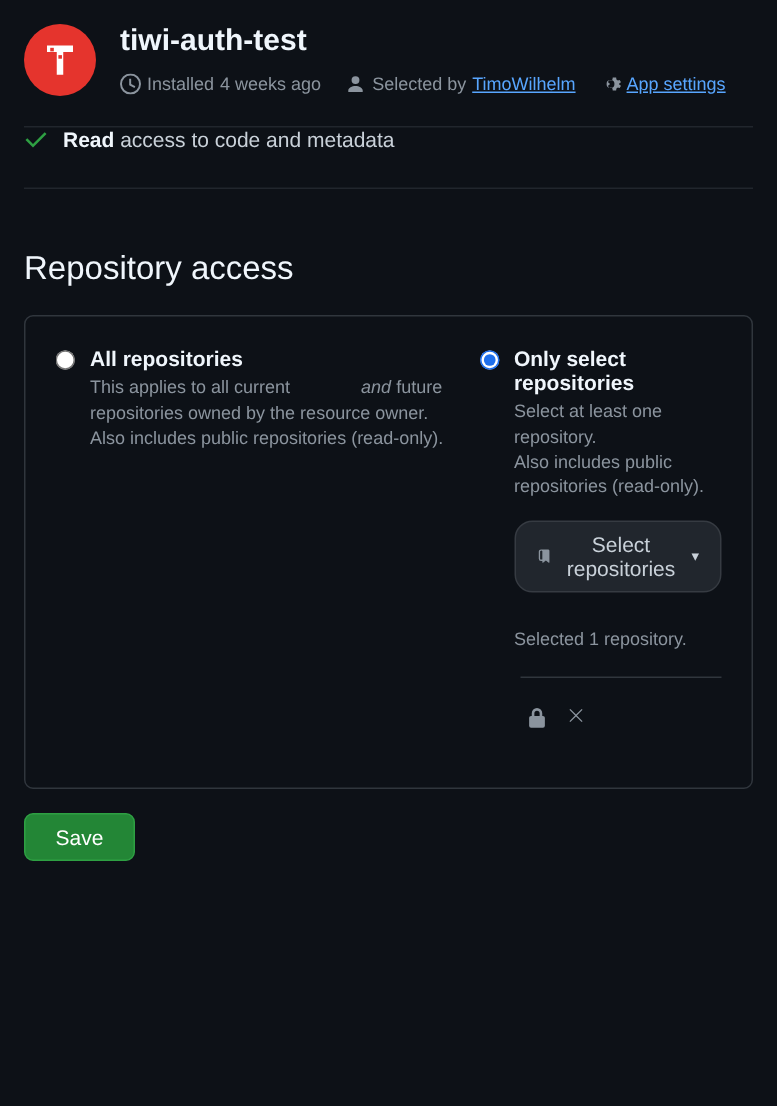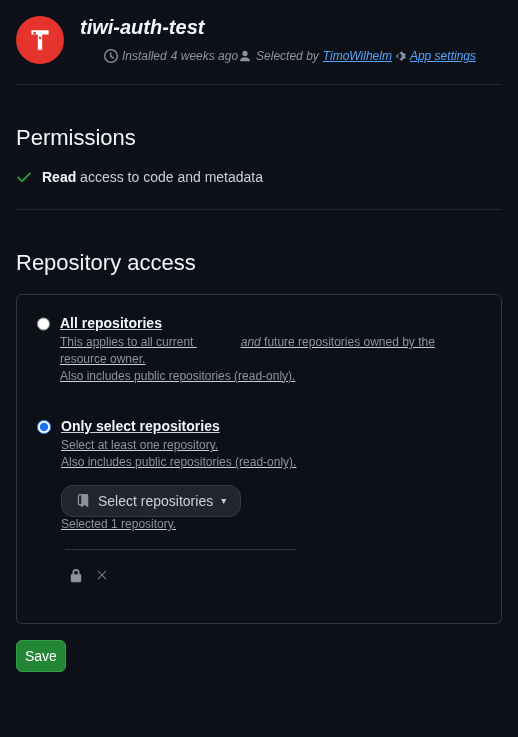--- a/index.html
+++ b/index.html
@@ -6,54 +6,54 @@
     body {
       background: #0d1117;
       color: #c9d1d9;
       font-family: -apple-system, BlinkMacSystemFont, "Segoe UI", Helvetica, Arial, sans-serif;
       width: 518px;
       height: 737px;
       padding: 16px;
       font-size: 14px;
       overflow: hidden;
     }
-    .header { display: flex; align-items: flex-start; gap: 16px; padding-bottom: 20px; border-bottom: 1px solid #21262d; font-style: italic; }
+    .header { display: flex; align-items: flex-start; gap: 16px; padding-bottom: 20px; border-bottom: 1px solid #21262d; }
     .app-avatar { width: 48px; height: 48px; border-radius: 50%; background: #e5342d; display: flex; align-items: center; justify-content: center; flex-shrink: 0; }
     .app-avatar svg { width: 26px; height: 26px; }
     .header-content { flex: 1; }
     .app-title { color: #f0f6fc; font-size: 20px; font-weight: 600; margin-bottom: 10px; }
-    .meta-row { display: flex; align-items: center; font-size: 12px; color: #8b949e; flex-wrap: wrap; margin-left: 24px; }
+    .meta-row { display: flex; align-items: center; gap: 16px; font-size: 12px; color: #8b949e; flex-wrap: wrap; }
     .meta-item { display: flex; align-items: center; gap: 4px; }
     .meta-icon { width: 14px; height: 14px; fill: #8b949e; }
     .link { color: #58a6ff; text-decoration: underline; cursor: pointer; }
     .section-title { color: #f0f6fc; font-size: 22px; font-weight: 400; margin-top: 40px; margin-bottom: 18px; }
     .permissions-section { border-bottom: 1px solid #21262d; padding-bottom: 24px; }
     .perm-item { display: flex; align-items: center; gap: 10px; font-size: 14px; }
     .check-icon { width: 16px; height: 16px; fill: #2ea043; }
     .perm-text strong { color: #f0f6fc; font-weight: 600; }
     .access-box { border: 1px solid #30363d; border-radius: 6px; padding: 20px 20px 34px 20px; margin-bottom: 16px; }
-    .radio-group { display: flex; flex-direction: column; gap: 34px; text-decoration: underline; }
+    .radio-group { display: flex; flex-direction: row; gap: 12px; }
     .radio-option { display: flex; align-items: flex-start; gap: 10px; }
     .radio-input { width: 14px; height: 14px; margin-top: 2px; accent-color: #1f6feb; cursor: pointer; }
     .radio-label { display: flex; flex-direction: column; }
     .radio-title { color: #f0f6fc; font-weight: 600; font-size: 14px; }
     .radio-sub { color: #8b949e; font-size: 12px; margin-top: 3px; line-height: 1.4; }
     .select-btn { margin-top: 14px; background: #21262d; border: 1px solid #363b42; color: #c9d1d9; border-radius: 12px; padding: 7px 14px; font-size: 14px; font-weight: 500; display: inline-flex; align-items: center; gap: 8px; cursor: pointer; }
     .select-btn .repo-icon { width: 14px; height: 14px; fill: #8b949e; }
     .caret { font-size: 10px; }
-    .selected-count { color: #8b949e; font-size: 12px; margin-top: 0; }
+    .selected-count { color: #8b949e; font-size: 12px; margin-top: 24px; }
     .repo-row { display: flex; align-items: center; border-top: 1px solid #30363d; padding: 14px 4px 0 4px; margin-top: 18px; margin-left: 4px; }
     .lock-icon { width: 14px; height: 14px; fill: #8b949e; margin-right: 8px; }
     .repo-name { color: #c9d1d9; font-size: 14px; flex: 1; }
     .repo-name .owner { color: #c9d1d9; }
     .repo-name .name { font-weight: 600; color: #f0f6fc; }
     .remove-btn { background: none; border: none; color: #8b949e; cursor: pointer; padding: 4px; }
     .remove-btn svg { width: 14px; height: 14px; fill: #8b949e; }
     .button-row { display:flex; gap: 8px; }
-    .btn { border-radius: 6px; padding: 7px 8px; font-size: 14px; font-weight: 500; cursor: pointer; }
+    .btn { border-radius: 6px; padding: 7px 20px; font-size: 14px; font-weight: 500; cursor: pointer; }
     .btn-save { background: #238636; border: 1px solid #2ea043; color: #ffffff; }
     .btn-cancel { background: #0d1117; border: 1px solid #30363d; color: #8b949e; }
     em { font-style: italic; margin-left: 44px; }
   </style>
 </head>
 <body>
 
 <div class="header">
   <div class="app-avatar">
     <svg viewBox="0 0 24 24">
@@ -83,21 +83,20 @@
         <svg class="meta-icon" viewBox="0 0 16 16">
             <path d="M8 5a3 3 0 100 6 3 3 0 000-6zm6.7 3.6l1.3.8-1 1.7-1.4-.5c-.3.3-.7.6-1.1.8l-.2 1.6H9.7l-.2-1.6c-.4-.2-.8-.5-1.1-.8l-1.4.5-1-1.7 1.3-.8V7.4l-1.3-.8 1-1.7 1.4.5c.3-.3.7-.6 1.1-.8L9.7 3h2.6l.2 1.6c.4.2.8.5 1.1.8l1.4-.5 1 1.7-1.3.8v1.2z"></path>
           </svg>
         <a class="link">App settings</a>
       </div>
     </div>
   </div>
 </div>
 
 <div class="permissions-section">
-  <h2 class="section-title">Permissions</h2>
   <div class="perm-item">
     <svg class="check-icon" viewBox="0 0 16 16">
         <path d="M13.8 3.2L6 11 2.2 7.2 1 8.4l5 5 9-9z"></path>
       </svg>
     <span class="perm-text"><strong>Read</strong><span> access to code and metadata</span></span>
   </div>
 </div>
 
 <h2 class="section-title">Repository access</h2>
 

